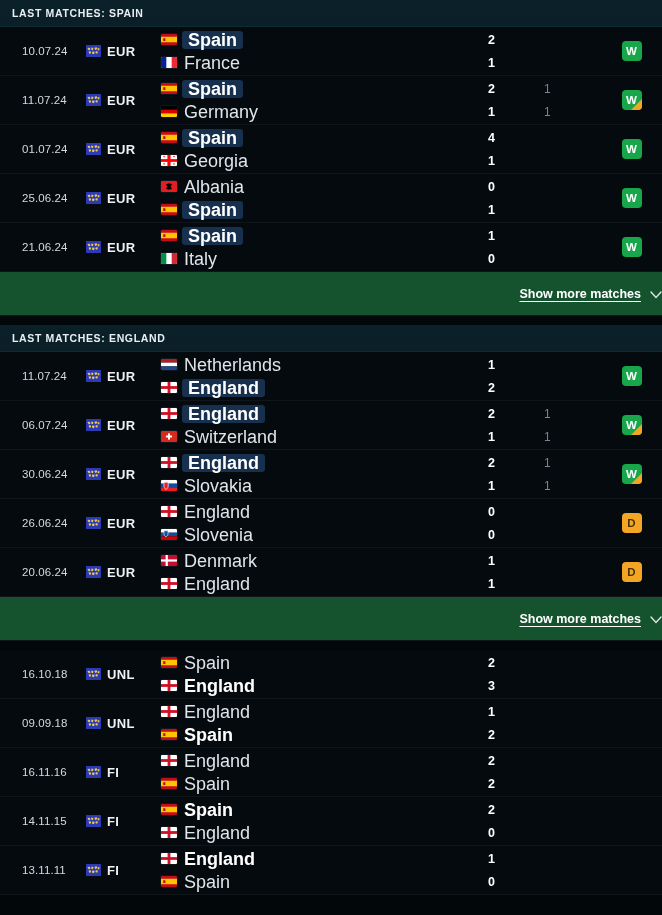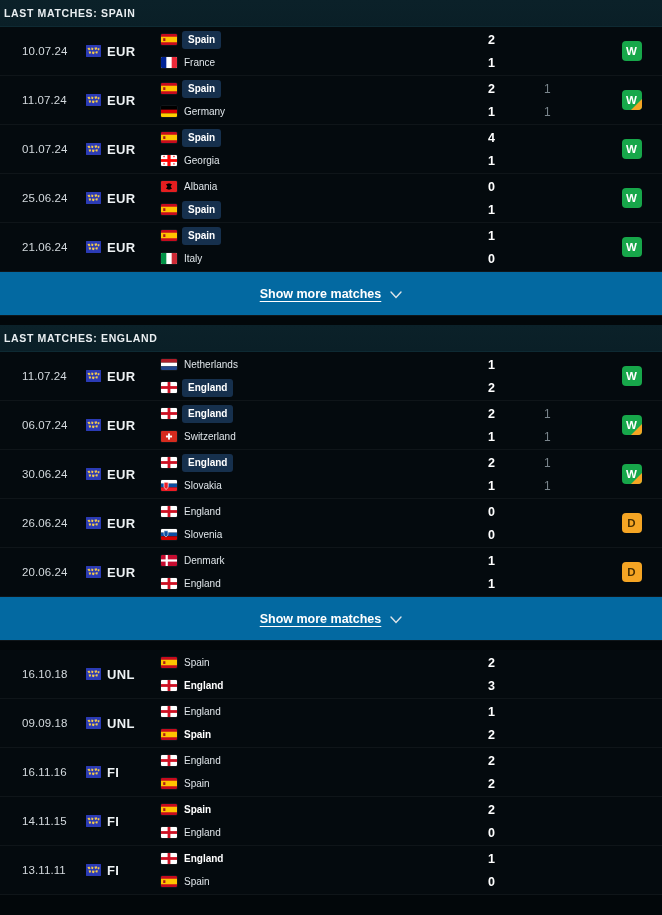--- a/index.html
+++ b/index.html
@@ -11,21 +11,21 @@
     overflow:hidden;
   }
   .page { width:662px; height:915px; position:relative; }
 
   
   .section-header{
     height:27px;
     background:linear-gradient(180deg,#0b2129 0%,#0a1f27 100%);
     border-bottom:1px solid #0e2a33;
     display:flex; align-items:center;
-    padding-left:4px;
+    padding-left:12px;
   }
   .section-header .title{
     font-size:10.5px; font-weight:bold;
     letter-spacing:.65px; color:#e9eef1;
     text-transform:uppercase;
   }
 
   
   .match-row{
     position:relative;
@@ -61,21 +61,21 @@
   }
   .team-line{ display:flex; align-items:center; height:16px; gap:7px; }
   .flag{
     width:16px; height:11px; flex:0 0 16px;
     border-radius:1px; overflow:hidden;
     box-shadow:0 0 0 .5px rgba(255,255,255,.10);
     position:relative;
   }
   .flag svg{ display:block; width:16px; height:11px; }
   .team-name{
-    font-size:10px; color:#dfe5e9; white-space:nowrap;
+    font-size:18px; color:#dfe5e9; white-space:nowrap;
     line-height:16px;
   }
   .team-name.winner{
     font-weight:bold; color:#ffffff;
     background:#16304d; border-radius:3px;
     padding:1px 6px; margin-left:-2px;
   }
   .team-name.h2h-winner{
     font-weight:bold; color:#ffffff;
     background:transparent; padding:0; margin-left:0;
@@ -114,22 +114,22 @@
   .badge .corner{
     position:absolute; right:0; bottom:0;
     width:0; height:0;
     border-left:11px solid transparent;
     border-bottom:11px solid #f5a524;
   }
   .badge span{ position:relative; z-index:2; }
 
   
   .show-more-wrap{
-    height:44px; background:#0369a1;
-    display:flex; align-items:center; justify-content:center;
+    height:44px; background:#14532d;
+    display:flex; align-items:center; justify-content:flex-end;
     border-bottom:1px solid #0f1519;
   }
   .show-more{
     display:flex; align-items:center; gap:9px; cursor:pointer;
   }
   .show-more .label{
     font-size:12.5px; font-weight:bold; color:#ffffff;
     text-decoration:underline; text-underline-offset:3px;
   }
   .chev{ width:12px; height:8px; }

